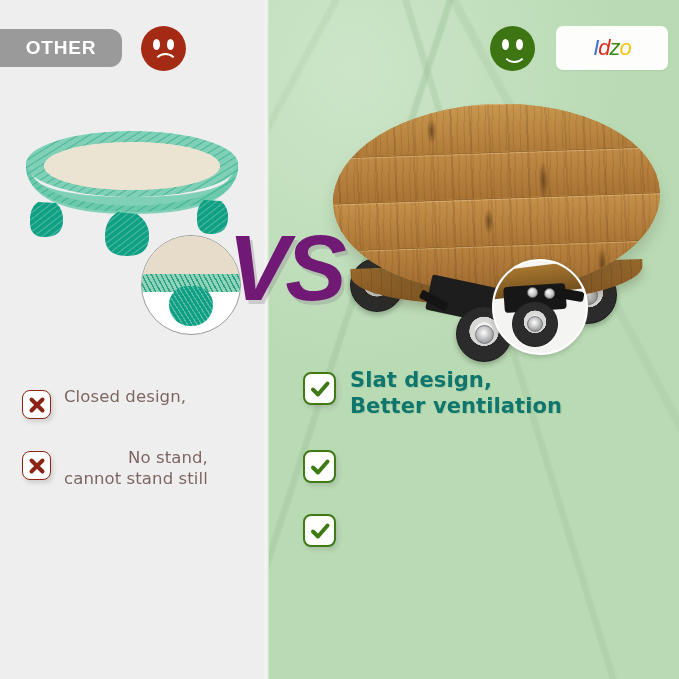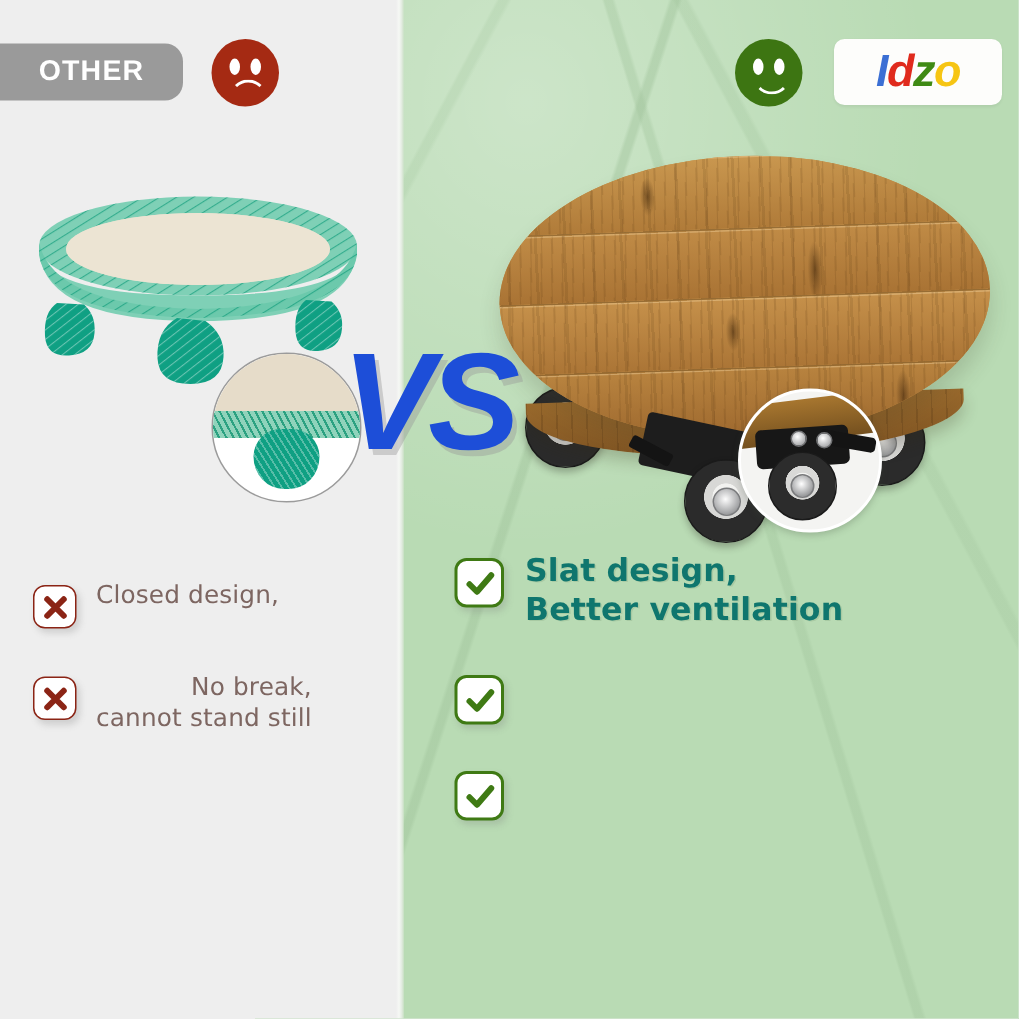--- a/index.html
+++ b/index.html
@@ -69,21 +69,21 @@
     border-left-color:transparent;border-right-color:transparent;
   }
 
   
   .logo-plate{
     position:absolute;left:556px;top:26px;width:112px;height:44px;
     background:#fdfdfb;border-radius:7px;
     display:flex;align-items:center;justify-content:center;
     box-shadow:0 1px 2px rgba(0,0,0,.06);
   }
-  .logo-text{font-size:30px;font-weight:bold;font-style:italic;letter-spacing:-1px;line-height:1;}
+  .logo-text{font-size:22px;font-weight:normal;font-style:italic;letter-spacing:-1px;line-height:1;}
   .logo-text .c1{color:#3b6fd4;}
   .logo-text .c2{color:#e02b1d;}
   .logo-text .c3{color:#3f8a14;}
   .logo-text .c4{color:#f6c513;}
 
   
   .sketch{position:absolute;left:14px;top:118px;width:236px;height:150px;}
   .sketch svg{display:block;}
 
   
@@ -103,21 +103,21 @@
     border-radius:42% 42% 46% 46%/46% 46% 54% 54%;
   }
   .inset-left .foot i{
     position:absolute;inset:0;border-radius:inherit;
     background:repeating-linear-gradient(58deg,rgba(255,255,255,.30) 0 1.2px,rgba(255,255,255,0) 1.2px 4px);
   }
 
   
   .vs{
     position:absolute;left:228px;top:222px;
-    font-size:92px;font-weight:bold;font-style:italic;color:#1d4ed8;
+    font-size:92px;font-weight:bold;font-style:italic;color:#701a75;
     letter-spacing:-4px;line-height:1;
     text-shadow:3px 4px 0 rgba(150,150,150,.40);
     user-select:none;
   }
 
   
   .photo{position:absolute;left:333px;top:104px;width:340px;height:230px;}
 
   .board{
     position:absolute;left:0;top:0;width:327px;height:188px;
@@ -341,21 +341,21 @@
       </div>
 
 
       <div class="row">
         <div class="mark mark-x">
           <svg width="20" height="20" viewBox="0 0 20 20">
               <path d="M4.5 4.5 L15.5 15.5 M15.5 4.5 L4.5 15.5" stroke="#8b2415" stroke-width="4" stroke-linecap="round"></path>
             </svg>
         </div>
         <div class="txt-left">
-          <span>No break,</span>
+          <span>No stand,</span>
           <span>cannot stand still</span>
         </div>
       </div>
 
     </div>
   </div>
 
   <div class="panel-divider"></div>
 
   <div class="panel-right">

